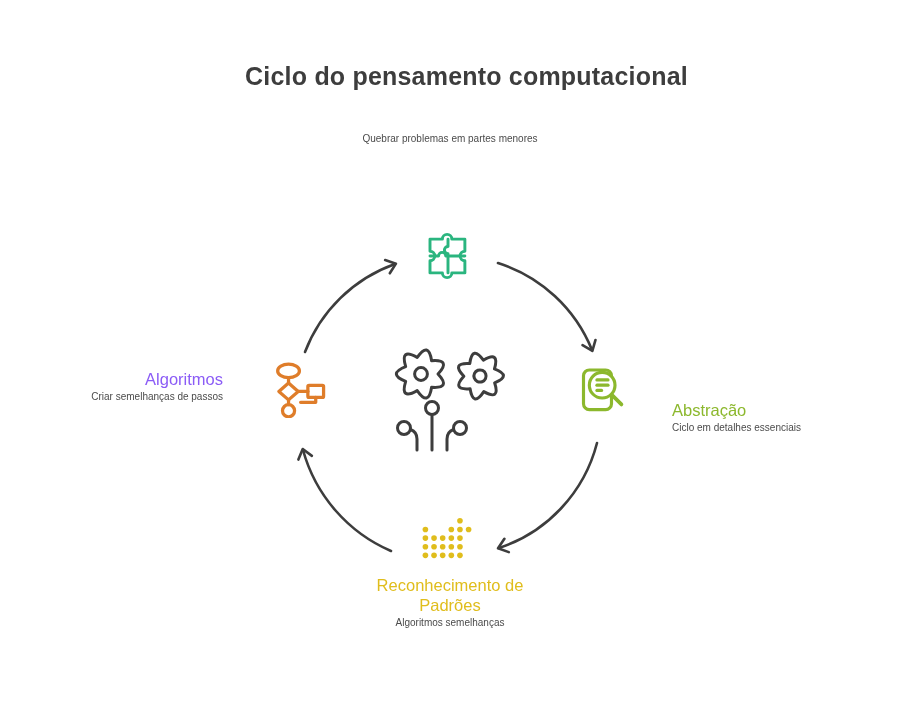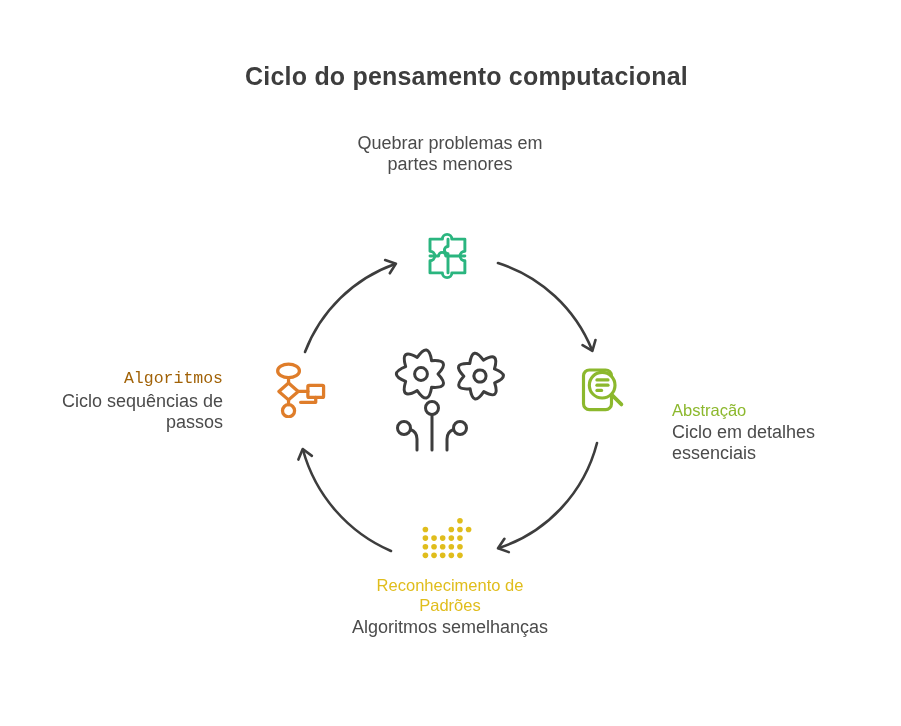--- a/index.html
+++ b/index.html
@@ -29,35 +29,35 @@
   }
   .node {
     position: absolute;
   }
   .node-label {
     font-size: 16.5px;
     line-height: 1.22;
     font-weight: 400;
   }
   .node-desc {
-    font-size: 18px;
+    font-size: 10px;
     line-height: 1.18;
     color: #4b4b4b;
     margin-top: 2px;
   }
   .node-top    { left: 305px; top: 131px; width: 290px; text-align: center; }
   .node-top .node-desc { width: 200px; margin-left: auto; margin-right: auto; }
   .node-right  { left: 672px; top: 369px; width: 222px; text-align: left; }
   .node-bottom { left: 350px; top: 575px; width: 200px; text-align: center; }
   .node-bottom .node-label { width: 172px; margin: 0 auto; }
   .node-left   { left: 27px;  top: 369px; width: 196px; text-align: right; }
   .c-teal   { color: #2ab57f; }
   .c-green  { color: #8cb82d; margin-top: 31px; }
   .c-yellow { color: #e0bd1c; }
-  .c-orange { color: #a16207; font-family: Liberation Mono, monospace; }
+  .c-orange { color: #8b5cf6; }
   .icon { position: absolute; }
   .icon-puzzle    { left: 421px; top: 229px; }
   .icon-magnifier { left: 573px; top: 363px; }
   .icon-dots      { left: 420px; top: 512px; }
   .icon-flowchart { left: 268px; top: 360px; }
   .icon-center    { left: 390px; top: 336px; }
   .arrows { position: absolute; left: 0; top: 0; pointer-events: none; }
 </style>
 </head>
 <body>
@@ -130,21 +130,21 @@
       <circle cx="5" cy="40" r="2.6"></circle>
         <circle cx="13" cy="40" r="2.6"></circle>
         <circle cx="21" cy="40" r="2.6"></circle>
         <circle cx="29" cy="40" r="2.6"></circle>
         <circle cx="37" cy="40" r="2.6"></circle>
     </g>
   </svg>
 
   <div class="node node-left">
     <div class="node-label c-orange">Algoritmos</div>
-    <div class="node-desc">Ciclo sequências de passos</div>
+    <div class="node-desc">Criar semelhanças de passos</div>
   </div>
   <svg class="icon icon-flowchart" width="58" height="58" viewBox="0 0 48 48">
     <g fill="none" stroke="#df7d2a" stroke-width="2.7" stroke-linecap="round" stroke-linejoin="round">
       <ellipse cx="17" cy="9" rx="9" ry="5.5"></ellipse>
       <path d="M17 14.5 V19"></path>
       <path d="M17 19 L25 26 L17 33 L9 26 Z"></path>
       <path d="M17 33 V37"></path>
       <circle cx="17" cy="42" r="5"></circle>
       <path d="M25 26 H33"></path>
       <rect x="33" y="21" width="13" height="10" rx="1"></rect>

